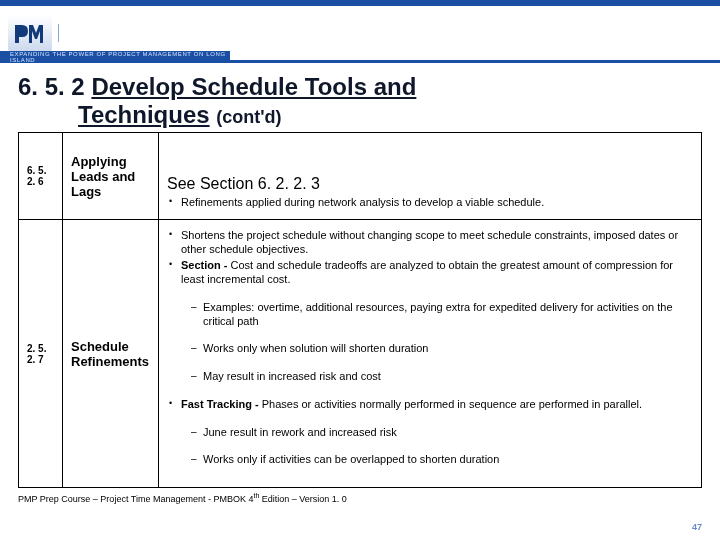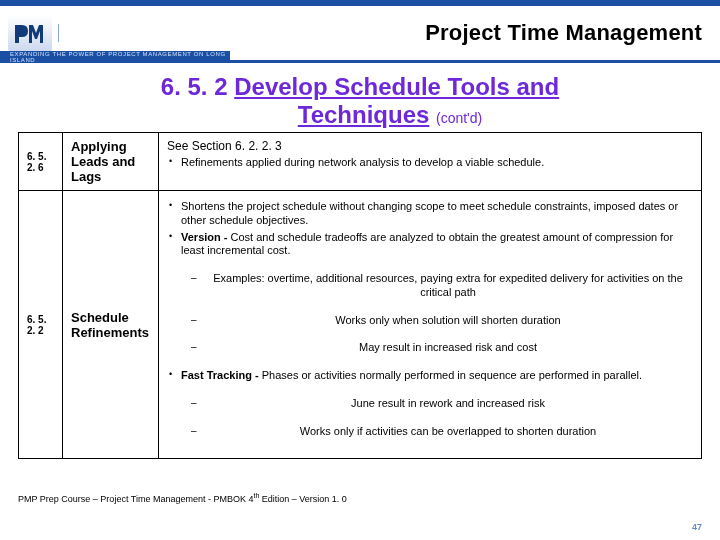--- a/index.html
+++ b/index.html
@@ -8,35 +8,35 @@
   .blue-strip { position: absolute; left: 0; top: 0; width: 100%; height: 6px; background: #1a4fa3; }
   .header { display: flex; align-items: center; height: 60px; padding-top: 6px; }
   .logo-block { width: 230px; height: 54px; display: flex; align-items: center; padding-left: 8px; }
   .logo-mark { width: 44px; height: 36px; background: linear-gradient(#fff,#cdd9ee); border-radius: 2px; position: relative; margin-right: 6px; display:flex; align-items:center; justify-content:center; }
   .logo-mark svg { display:block; }
   .logo-text { color: #fff; font-size: 8px; line-height: 1.1; border-left: 1px solid #88a8d8; padding-left: 6px; }
   .logo-bg { position:absolute; left:0; top:6px; width:230px; height:54px; background:#123a7a; z-index:-1; border-radius:1px; }
   .header-title { flex: 1; text-align: right; font-weight: bold; font-size: 22px; color: #000; padding-right: 18px; letter-spacing: 0.2px; }
   .header-rule { height: 3px; background: #1a4fa3; margin: 0 0 4px 0; }
   .tagline-bar { height: 12px; background: #1a4fa3; color: #cfe0ff; font-size: 6px; letter-spacing: 0.6px; display:flex; align-items:center; padding-left:10px; position:absolute; top:45px; left:0; width:230px;}
-  .section-title { font-size: 24px; font-weight: bold; color: #6d28d9; padding: 6px 18px 4px 18px; line-height: 1.15; text-align: center; }
+  .section-title { font-size: 24px; font-weight: bold; color: #0f172a; padding: 6px 18px 4px 18px; line-height: 1.15; }
   .section-title .u { text-decoration: underline; }
-  .section-title .contd { font-size: 14px; font-weight: normal; }
+  .section-title .contd { font-size: 18px; font-weight: bold; }
   .content { flex: 1; padding: 0 18px 0 18px; }
   table.main { width: 100%; border-collapse: collapse; table-layout: fixed; font-size: 11px; }
   table.main td { border: 1px solid #000; vertical-align: top; padding: 6px 8px; }
   table.main td.num { width: 44px; font-size: 10px; font-weight: bold; vertical-align: middle; }
   table.main td.name { width: 96px; font-size: 13px; font-weight: bold; vertical-align: middle; }
   table.main td.desc { }
-  .see { font-size: 12px; margin-bottom: 2px; }
+  .see { font-size: 16px; margin-bottom: 2px; margin-top: 36px; }
   ul.b1 { list-style: none; padding-left: 0; }
   ul.b1 > li { position: relative; padding-left: 14px; margin: 3px 0; line-height: 1.25; }
   ul.b1 > li::before { content: "•"; position: absolute; left: 2px; top: 0; font-size: 9px; }
   ul.b2 { list-style: none; padding-left: 0; margin-top: 3px; }
-  ul.b2 > li { position: relative; padding-left: 22px; margin: 14px 0; text-align: center; }
+  ul.b2 > li { position: relative; padding-left: 22px; margin: 14px 0; }
   ul.b2 > li::before { content: "–"; position: absolute; left: 10px; top: 0; font-size: 10px; }
   .bold { font-weight: bold; }
   .footer { position: absolute; bottom: 8px; left: 0; width: 100%; padding: 0 18px; display: flex; justify-content: space-between; font-size: 9px; color: #000; }
   .footer .pg { color: #6a89c9; font-weight: bold; margin-top: 30px; }
   .sup { font-size: 7px; vertical-align: super; }
   .logo-wrap { position: relative; width:230px; height:54px; }
 </style>
 </head>
 <body>
 
@@ -54,21 +54,20 @@
             <path d="M3 24 L3 6 L10 6 Q16 6 16 12 Q16 18 10 18 L7 18 L7 24 Z" fill="#123a7a"></path>
             <path d="M17 24 L17 6 L21 6 L24 14 L27 6 L31 6 L31 24 L28 24 L28 12 L25 20 L23 20 L20 12 L20 24 Z" fill="#123a7a"></path>
           </svg>
         </div>
         <div class="logo-text">
           <div>Project Management Institute</div>
           <div>Long Island Chapter</div>
         </div>
       </div>
     </div>
-    <div class="header-title">Project Time Management</div>
   </div>
 
   <div class="header-rule"></div>
 
   <div class="section-title">
     <span>6. 5. 2</span>
     <span class="u">Develop Schedule Tools and</span><br>
     &nbsp;&nbsp;&nbsp;&nbsp;&nbsp;&nbsp;&nbsp;&nbsp;&nbsp;<span class="u">Techniques</span>
     <span class="contd">(cont'd)</span>
   </div>
@@ -80,27 +79,27 @@
         <td class="num">6. 5. 2. 6</td>
         <td class="name">Applying Leads and Lags</td>
         <td class="desc">
           <div class="see">See Section 6. 2. 2. 3</div>
           <ul class="b1">
             <li>Refinements applied during network analysis to develop a viable schedule.</li>
           </ul>
         </td>
       </tr>
       <tr>
-        <td class="num">6. 5. 2. 2</td>
+        <td class="num">2. 5. 2. 7</td>
         <td class="name">Schedule Refinements</td>
         <td class="desc">
           <ul class="b1">
             <li>Shortens the project schedule without changing scope to meet schedule constraints, imposed dates or other schedule objectives.</li>
             <li>
-              <span class="bold">Version - </span><span>Cost and schedule tradeoffs are analyzed to obtain the greatest amount of compression for least incremental cost.</span>
+              <span class="bold">Section - </span><span>Cost and schedule tradeoffs are analyzed to obtain the greatest amount of compression for least incremental cost.</span>
               <ul class="b2">
                 <li>Examples: overtime, additional resources, paying extra for expedited delivery for activities on the critical path</li>
                 <li>Works only when solution will shorten duration</li>
                 <li>May result in increased risk and cost</li>
               </ul>
             </li>
             <li>
               <span class="bold">Fast Tracking - </span><span>Phases or activities normally performed in sequence are performed in parallel.</span>
               <ul class="b2">
                 <li>June result in rework and increased risk</li>

